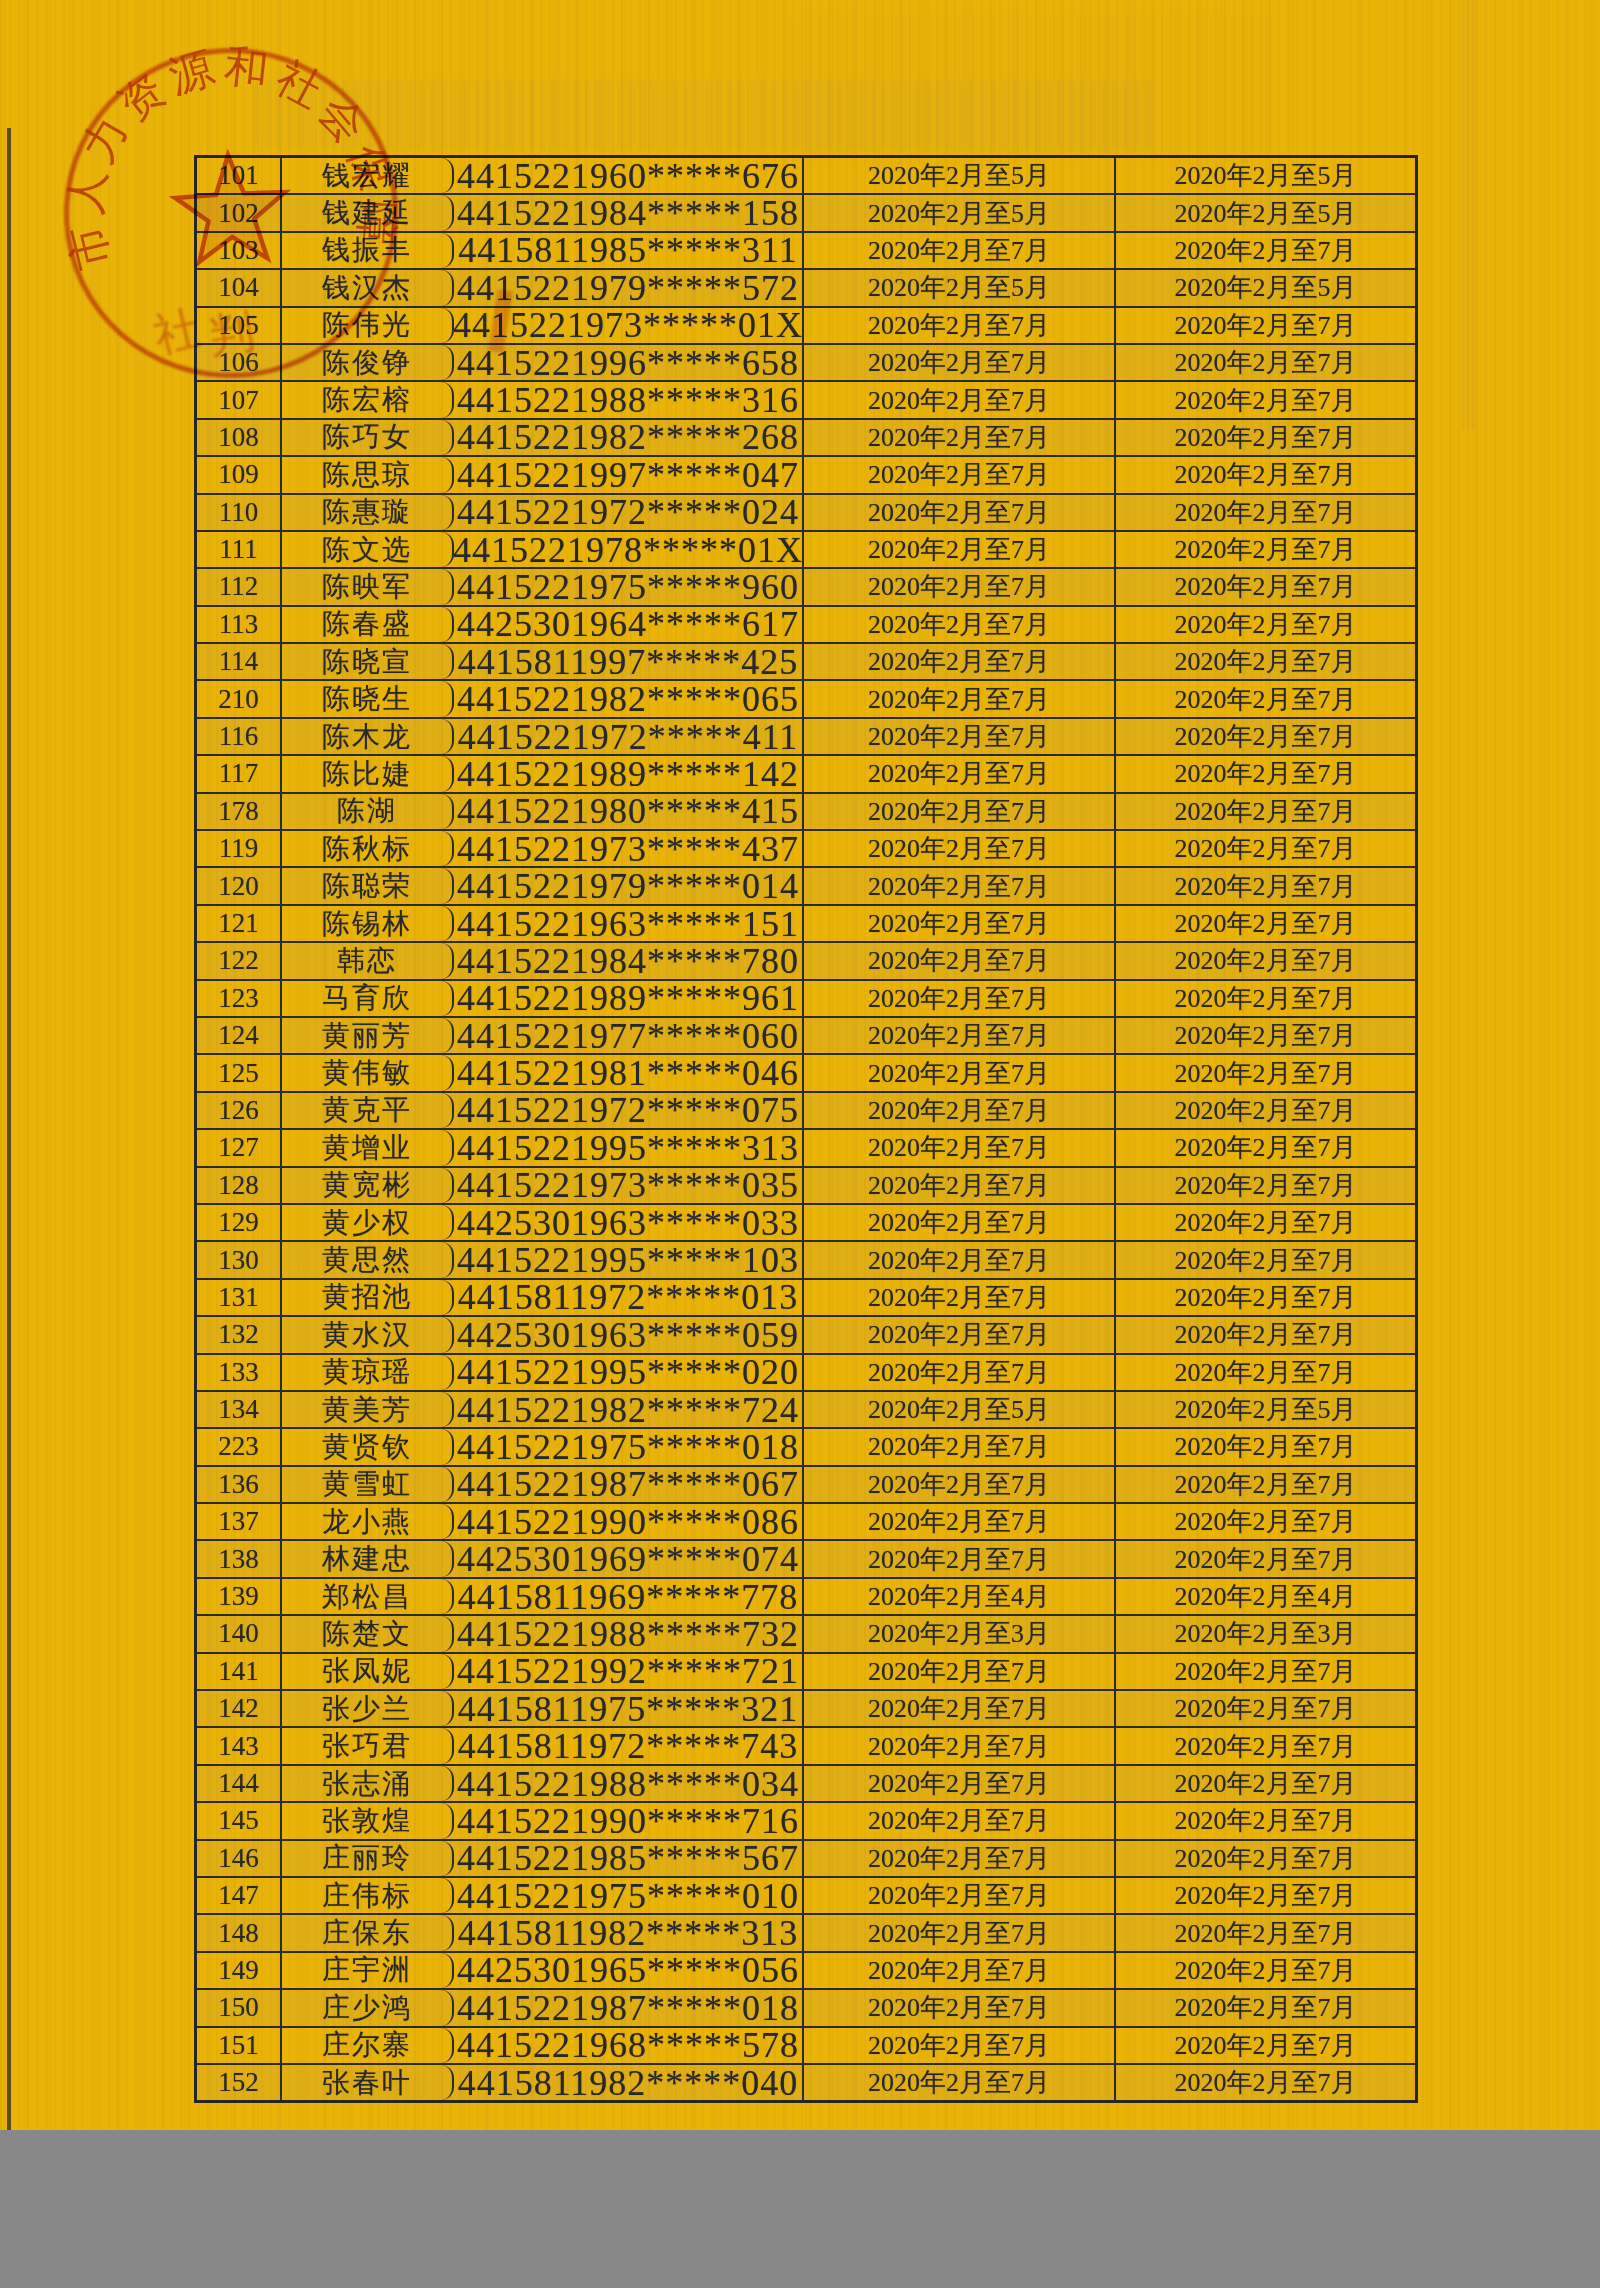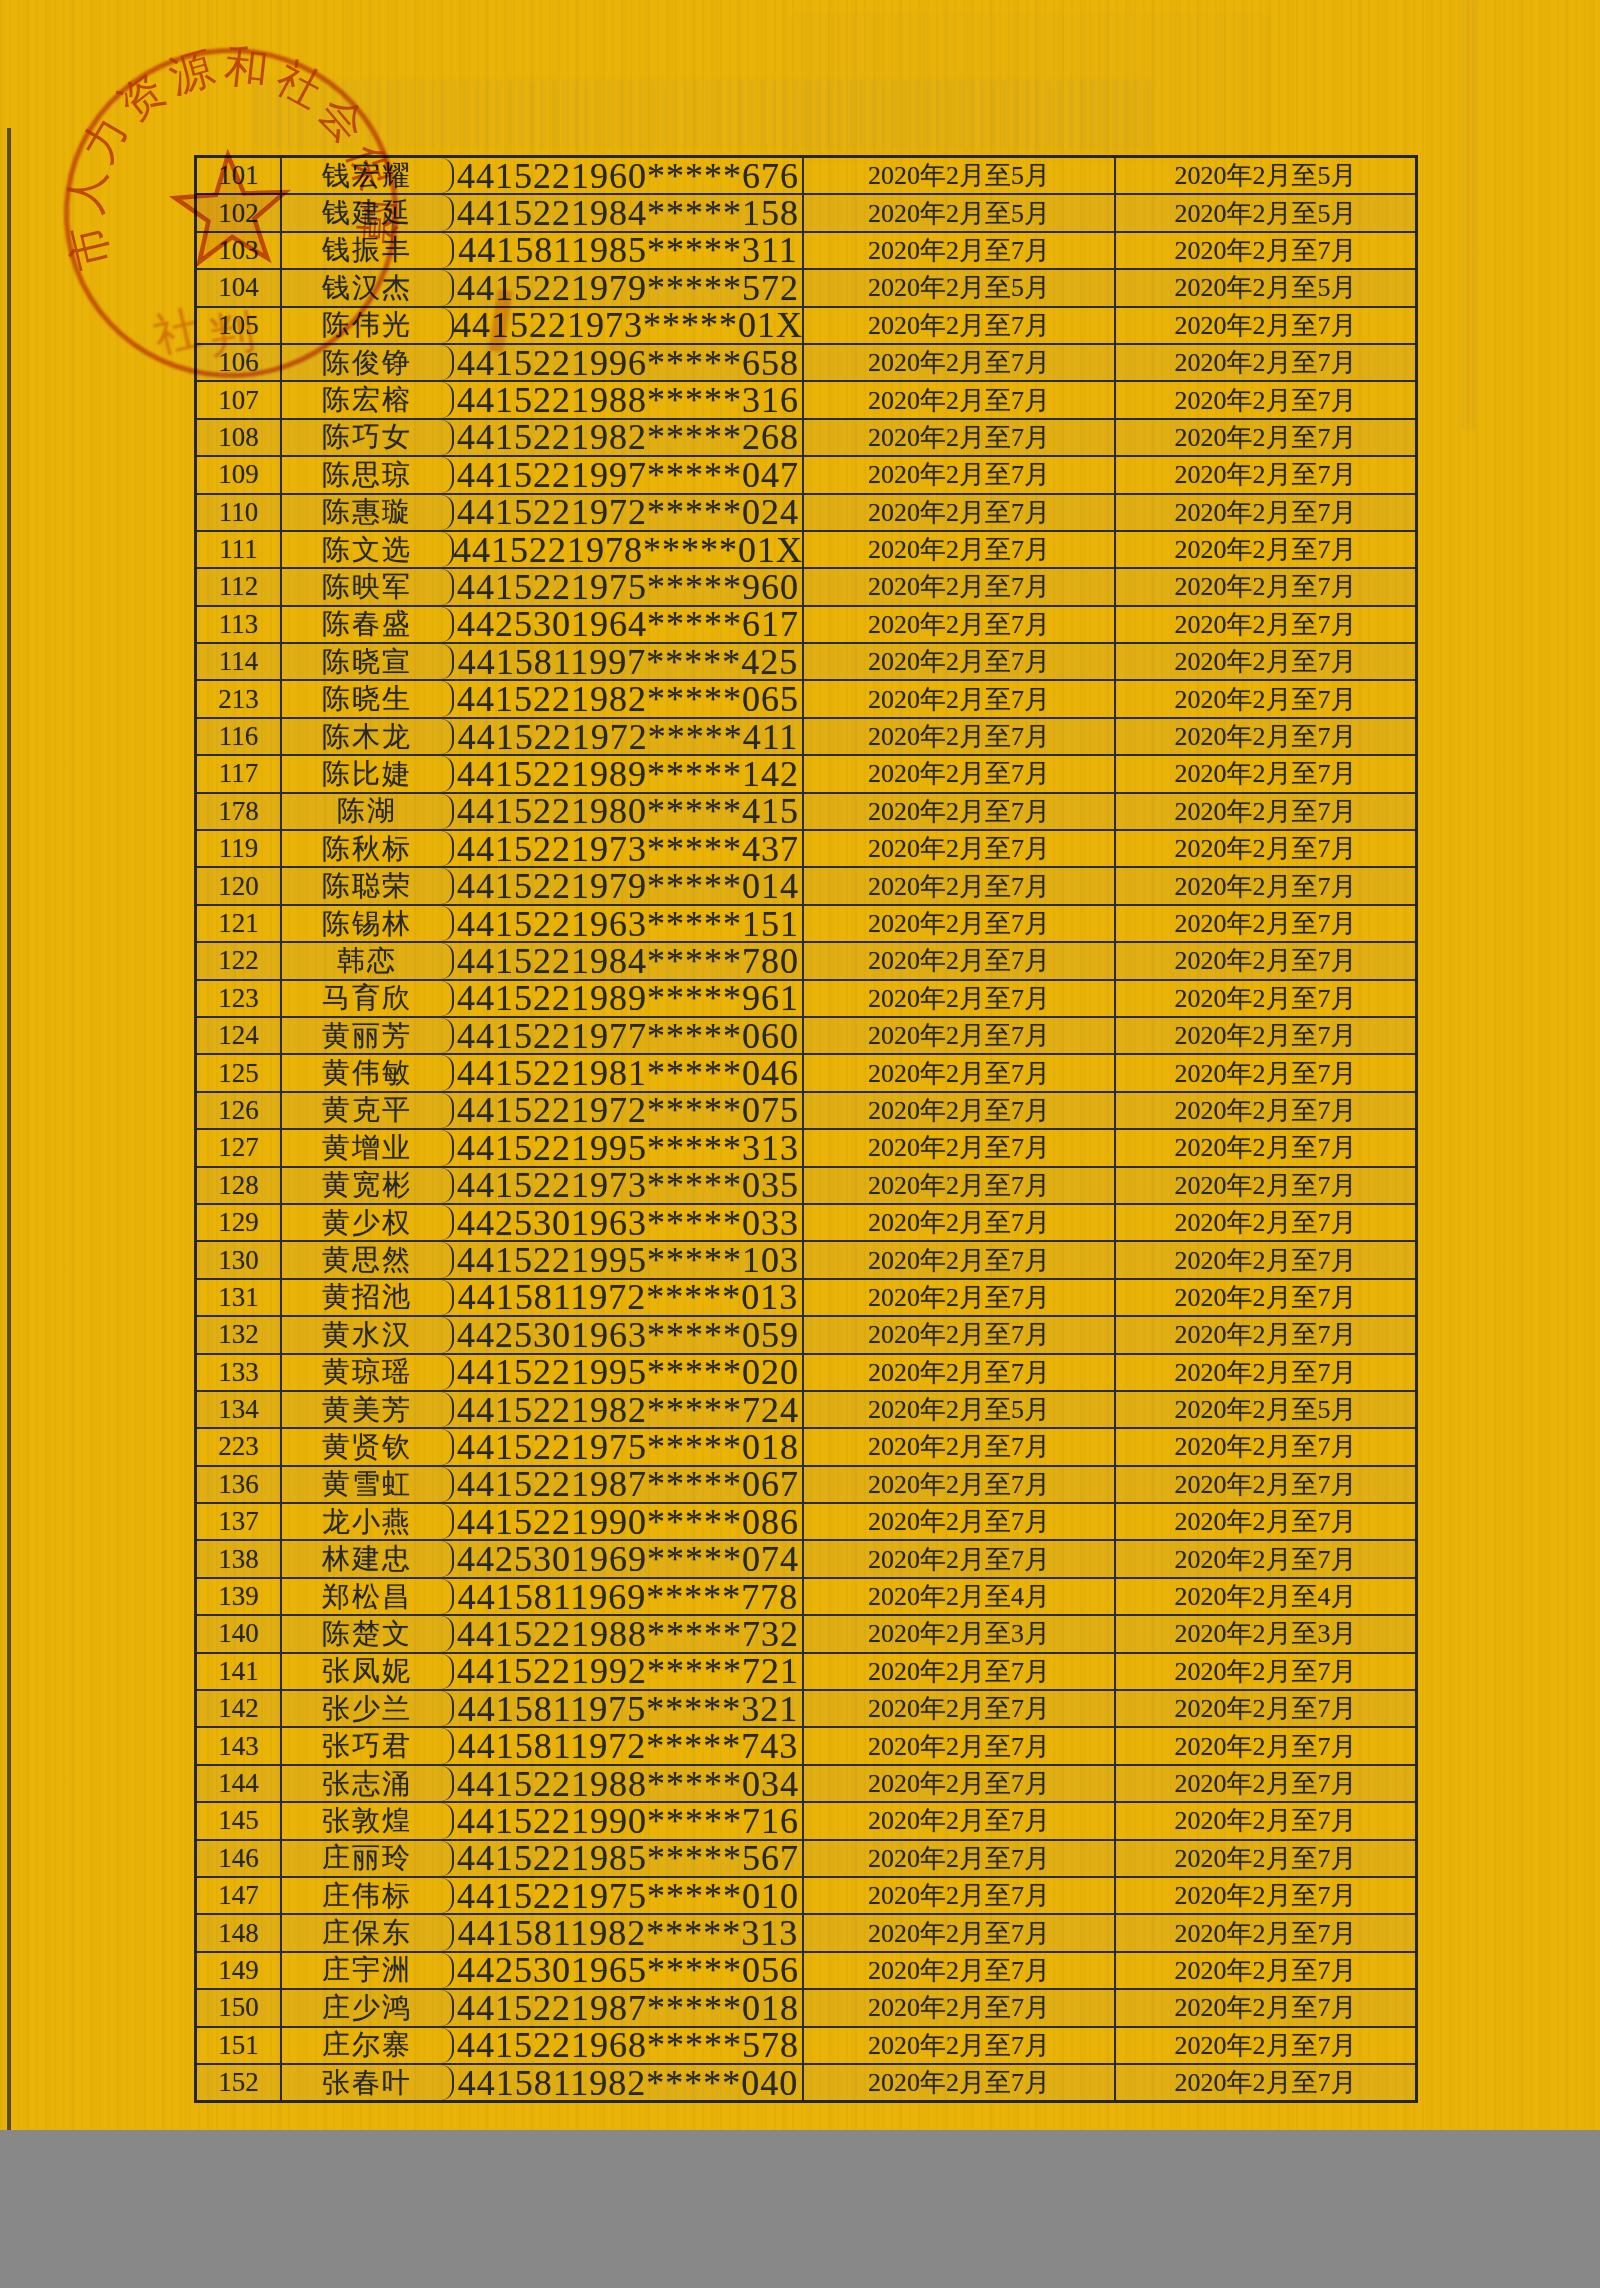--- a/index.html
+++ b/index.html
@@ -204,21 +204,21 @@
         <div class="cell c4">2020年2月至7月</div>
       </div>
       <div class="trow">
         <div class="cell c0">114</div>
         <div class="cell c1">陈晓宣</div>
         <div class="cell c2">4415811997*****425</div>
         <div class="cell c3">2020年2月至7月</div>
         <div class="cell c4">2020年2月至7月</div>
       </div>
       <div class="trow">
-        <div class="cell c0">213</div>
+        <div class="cell c0">210</div>
         <div class="cell c1">陈晓生</div>
         <div class="cell c2">4415221982*****065</div>
         <div class="cell c3">2020年2月至7月</div>
         <div class="cell c4">2020年2月至7月</div>
       </div>
       <div class="trow">
         <div class="cell c0">116</div>
         <div class="cell c1">陈木龙</div>
         <div class="cell c2">4415221972*****411</div>
         <div class="cell c3">2020年2月至7月</div>

